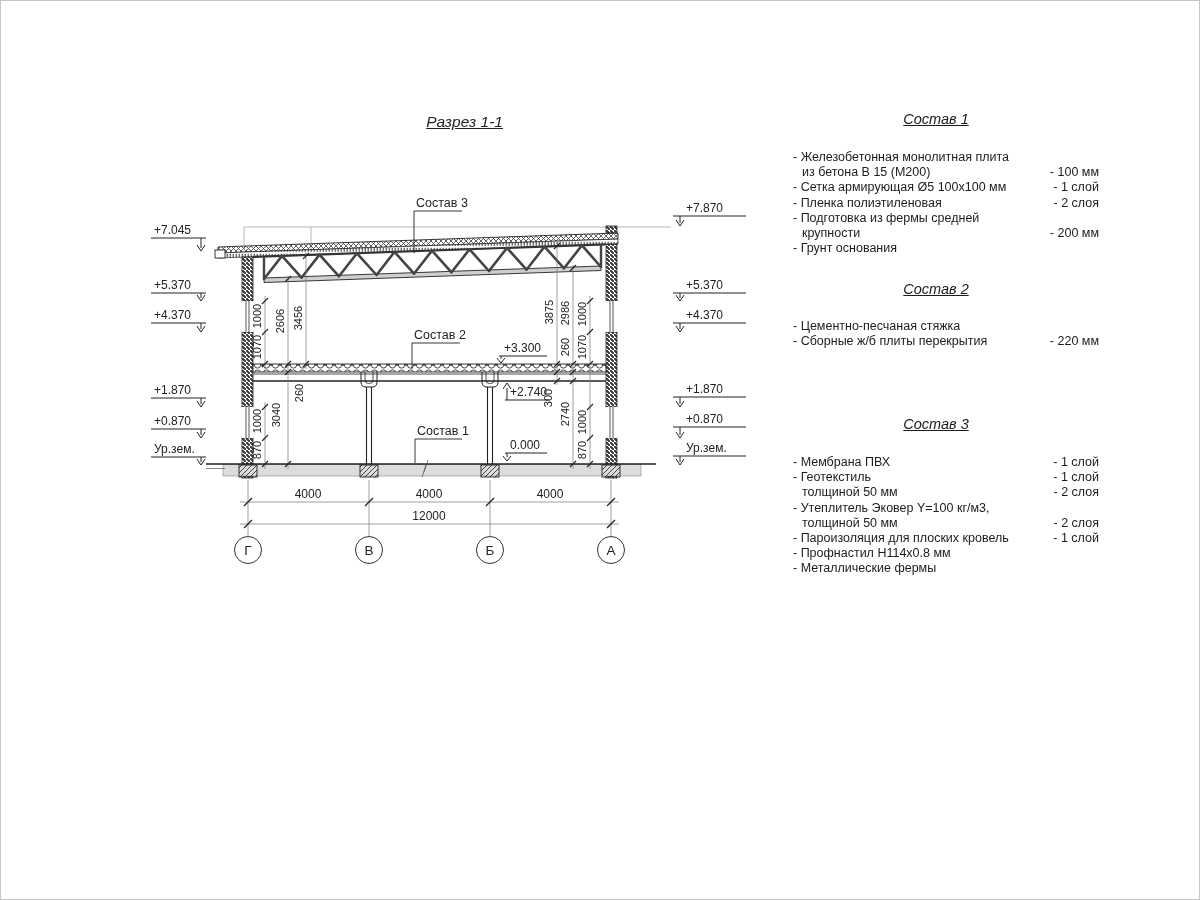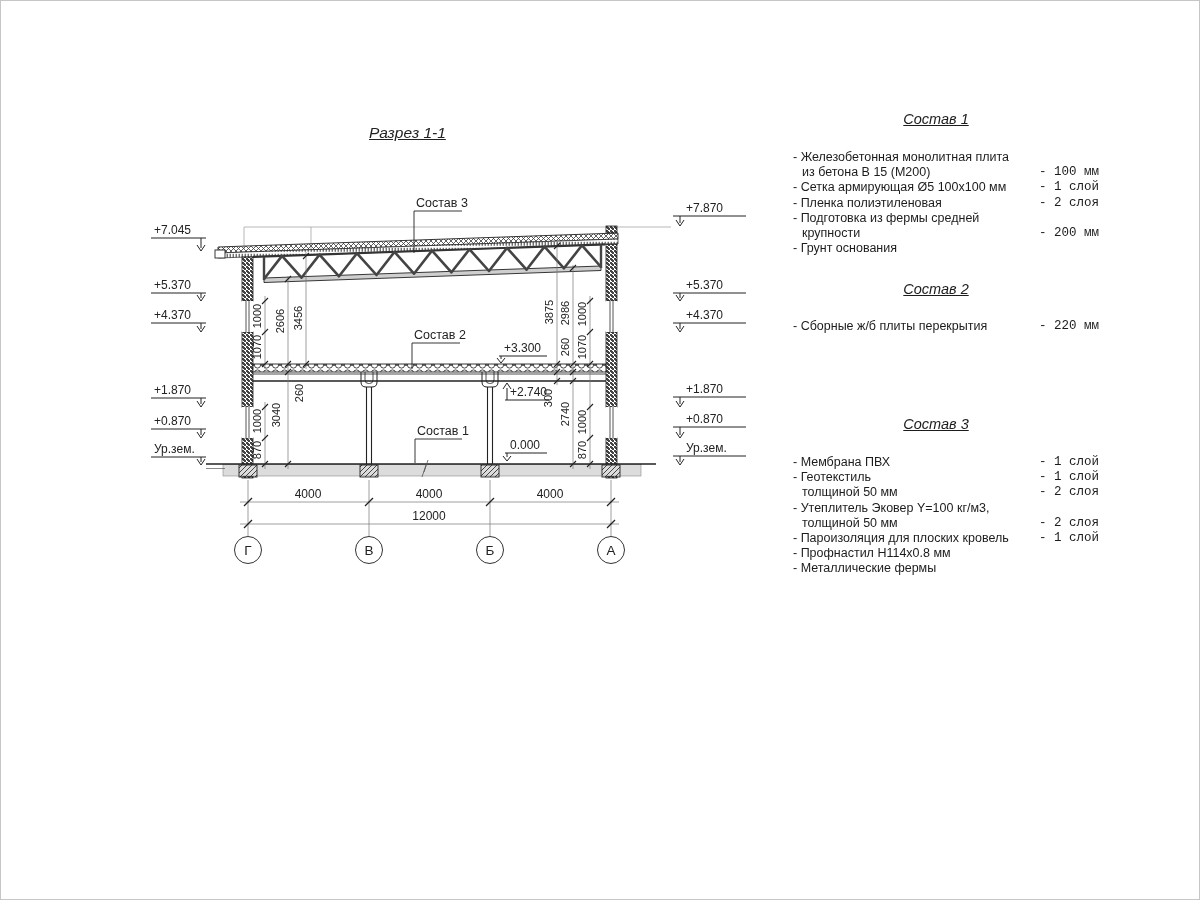--- a/index.html
+++ b/index.html
@@ -1,33 +1,33 @@
 <!DOCTYPE html>
 <html><head>
 <meta charset="utf-8">
 <style>
   html,body{margin:0;padding:0;background:#fff;}
   .page{position:relative;width:1198px;height:898px;background:#fff;border:1px solid #c6c6c6;
         font-family:"Liberation Sans",sans-serif;color:#222;overflow:hidden;}
-  .dwg-title{position:absolute;left:368px;top:123px;width:134px;text-align:left;
+  .dwg-title{position:absolute;left:368px;top:112px;width:134px;text-align:right;
              font-style:italic;font-size:15.5px;color:#222;text-decoration:underline;}
   svg{position:absolute;left:0;top:0;}
   svg text{font-family:"Liberation Sans",sans-serif;fill:#222;}
   .dim{font-size:11px;}
   .elev{font-size:12px;}
   .lead{font-size:12.5px;}
   .axl{font-size:13.5px;}
   .bdim{font-size:12px;}
   
   .sec-title{position:absolute;left:790px;width:290px;text-align:center;font-style:italic;
              font-size:14.5px;text-decoration:underline;color:#1c1c1c;}
   .mlist{position:absolute;left:792px;width:306px;}
   .mrow{display:flex;font-size:12.5px;line-height:15.2px;color:#1c1c1c;}
   .mname{flex:1;white-space:nowrap;}
-  .mval{white-space:nowrap;text-align:center;font-family:Liberation Mono, monospace;}
+  .mval{white-space:nowrap;text-align:center;}
   .ind .mname{padding-left:9px;}
 </style>
 </head>
 <body>
 
 <div class="page">
 
   <div class="dwg-title">Разрез 1-1</div>
 
   <svg width="780" height="620" viewBox="0 0 780 620">
@@ -349,20 +349,24 @@
       </div>
     <div class="mrow">
         <span class="mname">- Грунт основания</span>
         <span class="mval"></span>
       </div>
   </div>
 
   <div class="sec-title" style="top:280px">Состав 2</div>
   <div class="mlist" style="top:318px">
     <div class="mrow">
+        <span class="mname">- Цементно-песчаная стяжка</span>
+        <span class="mval"></span>
+      </div>
+    <div class="mrow">
         <span class="mname">- Сборные ж/б плиты перекрытия</span>
         <span class="mval">- 220 мм</span>
       </div>
   </div>
 
   <div class="sec-title" style="top:415px">Состав 3</div>
   <div class="mlist" style="top:454px">
     <div class="mrow">
         <span class="mname">- Мембрана ПВХ</span>
         <span class="mval">- 1 слой</span>

